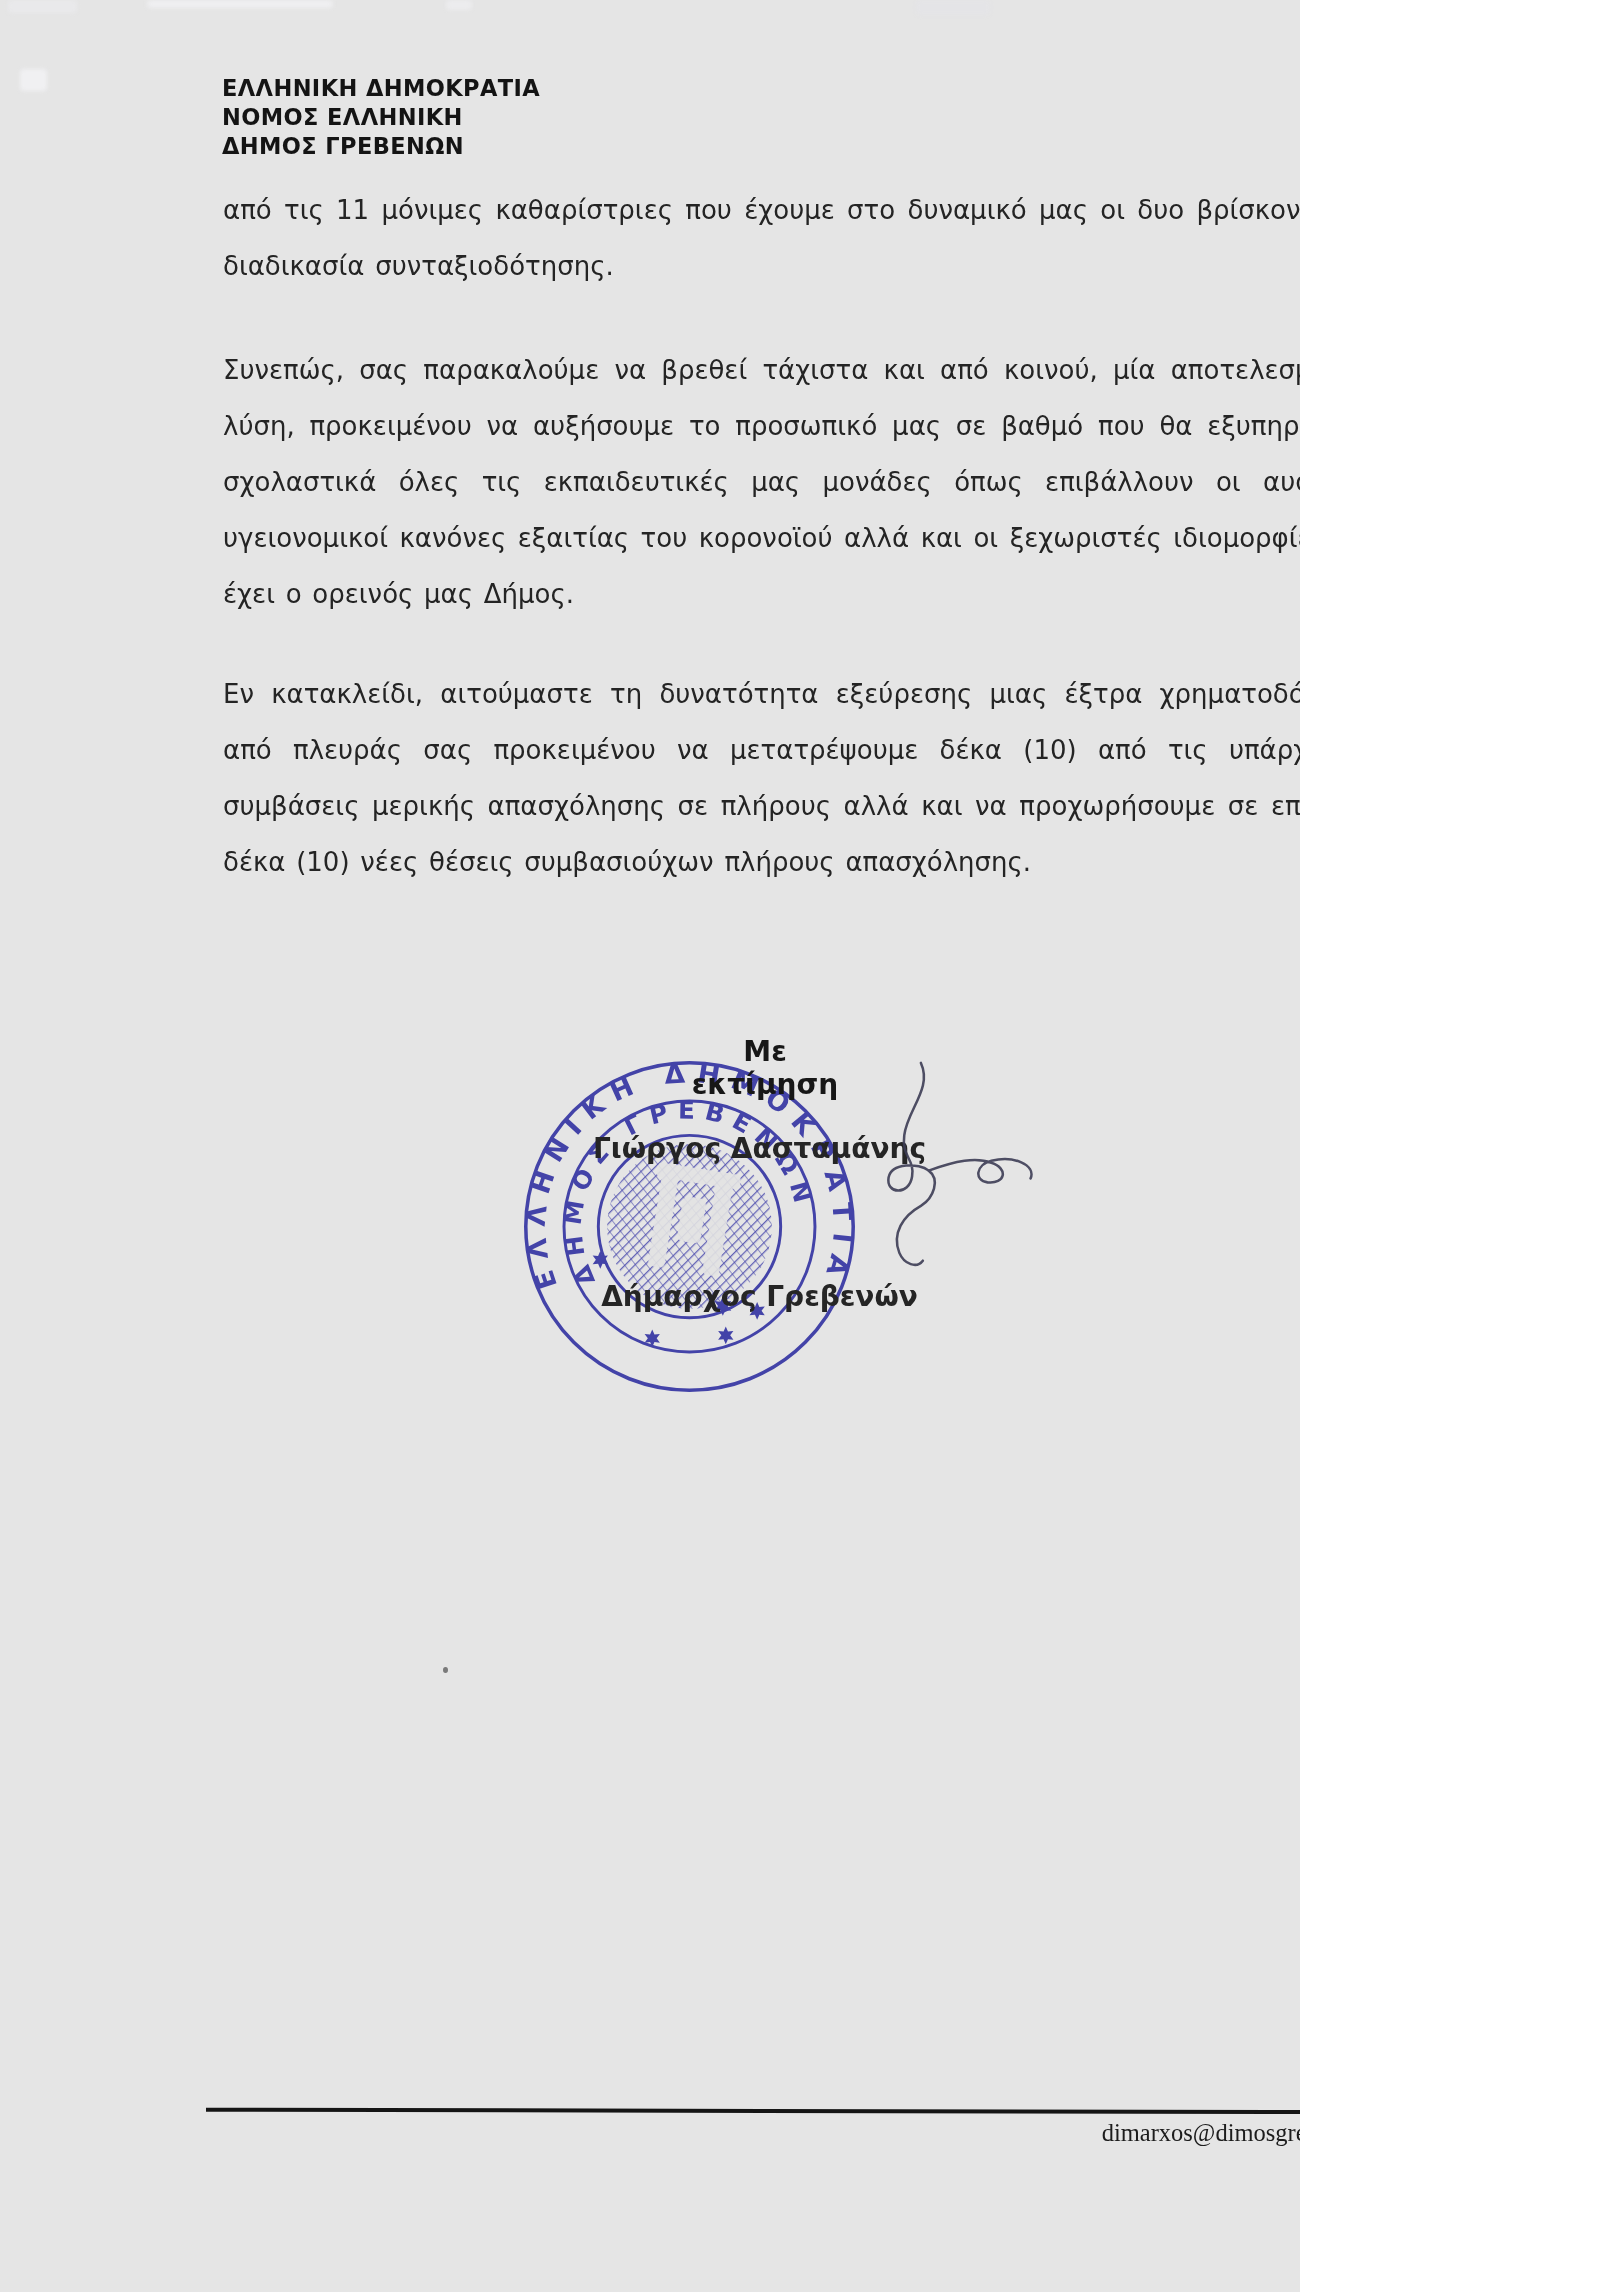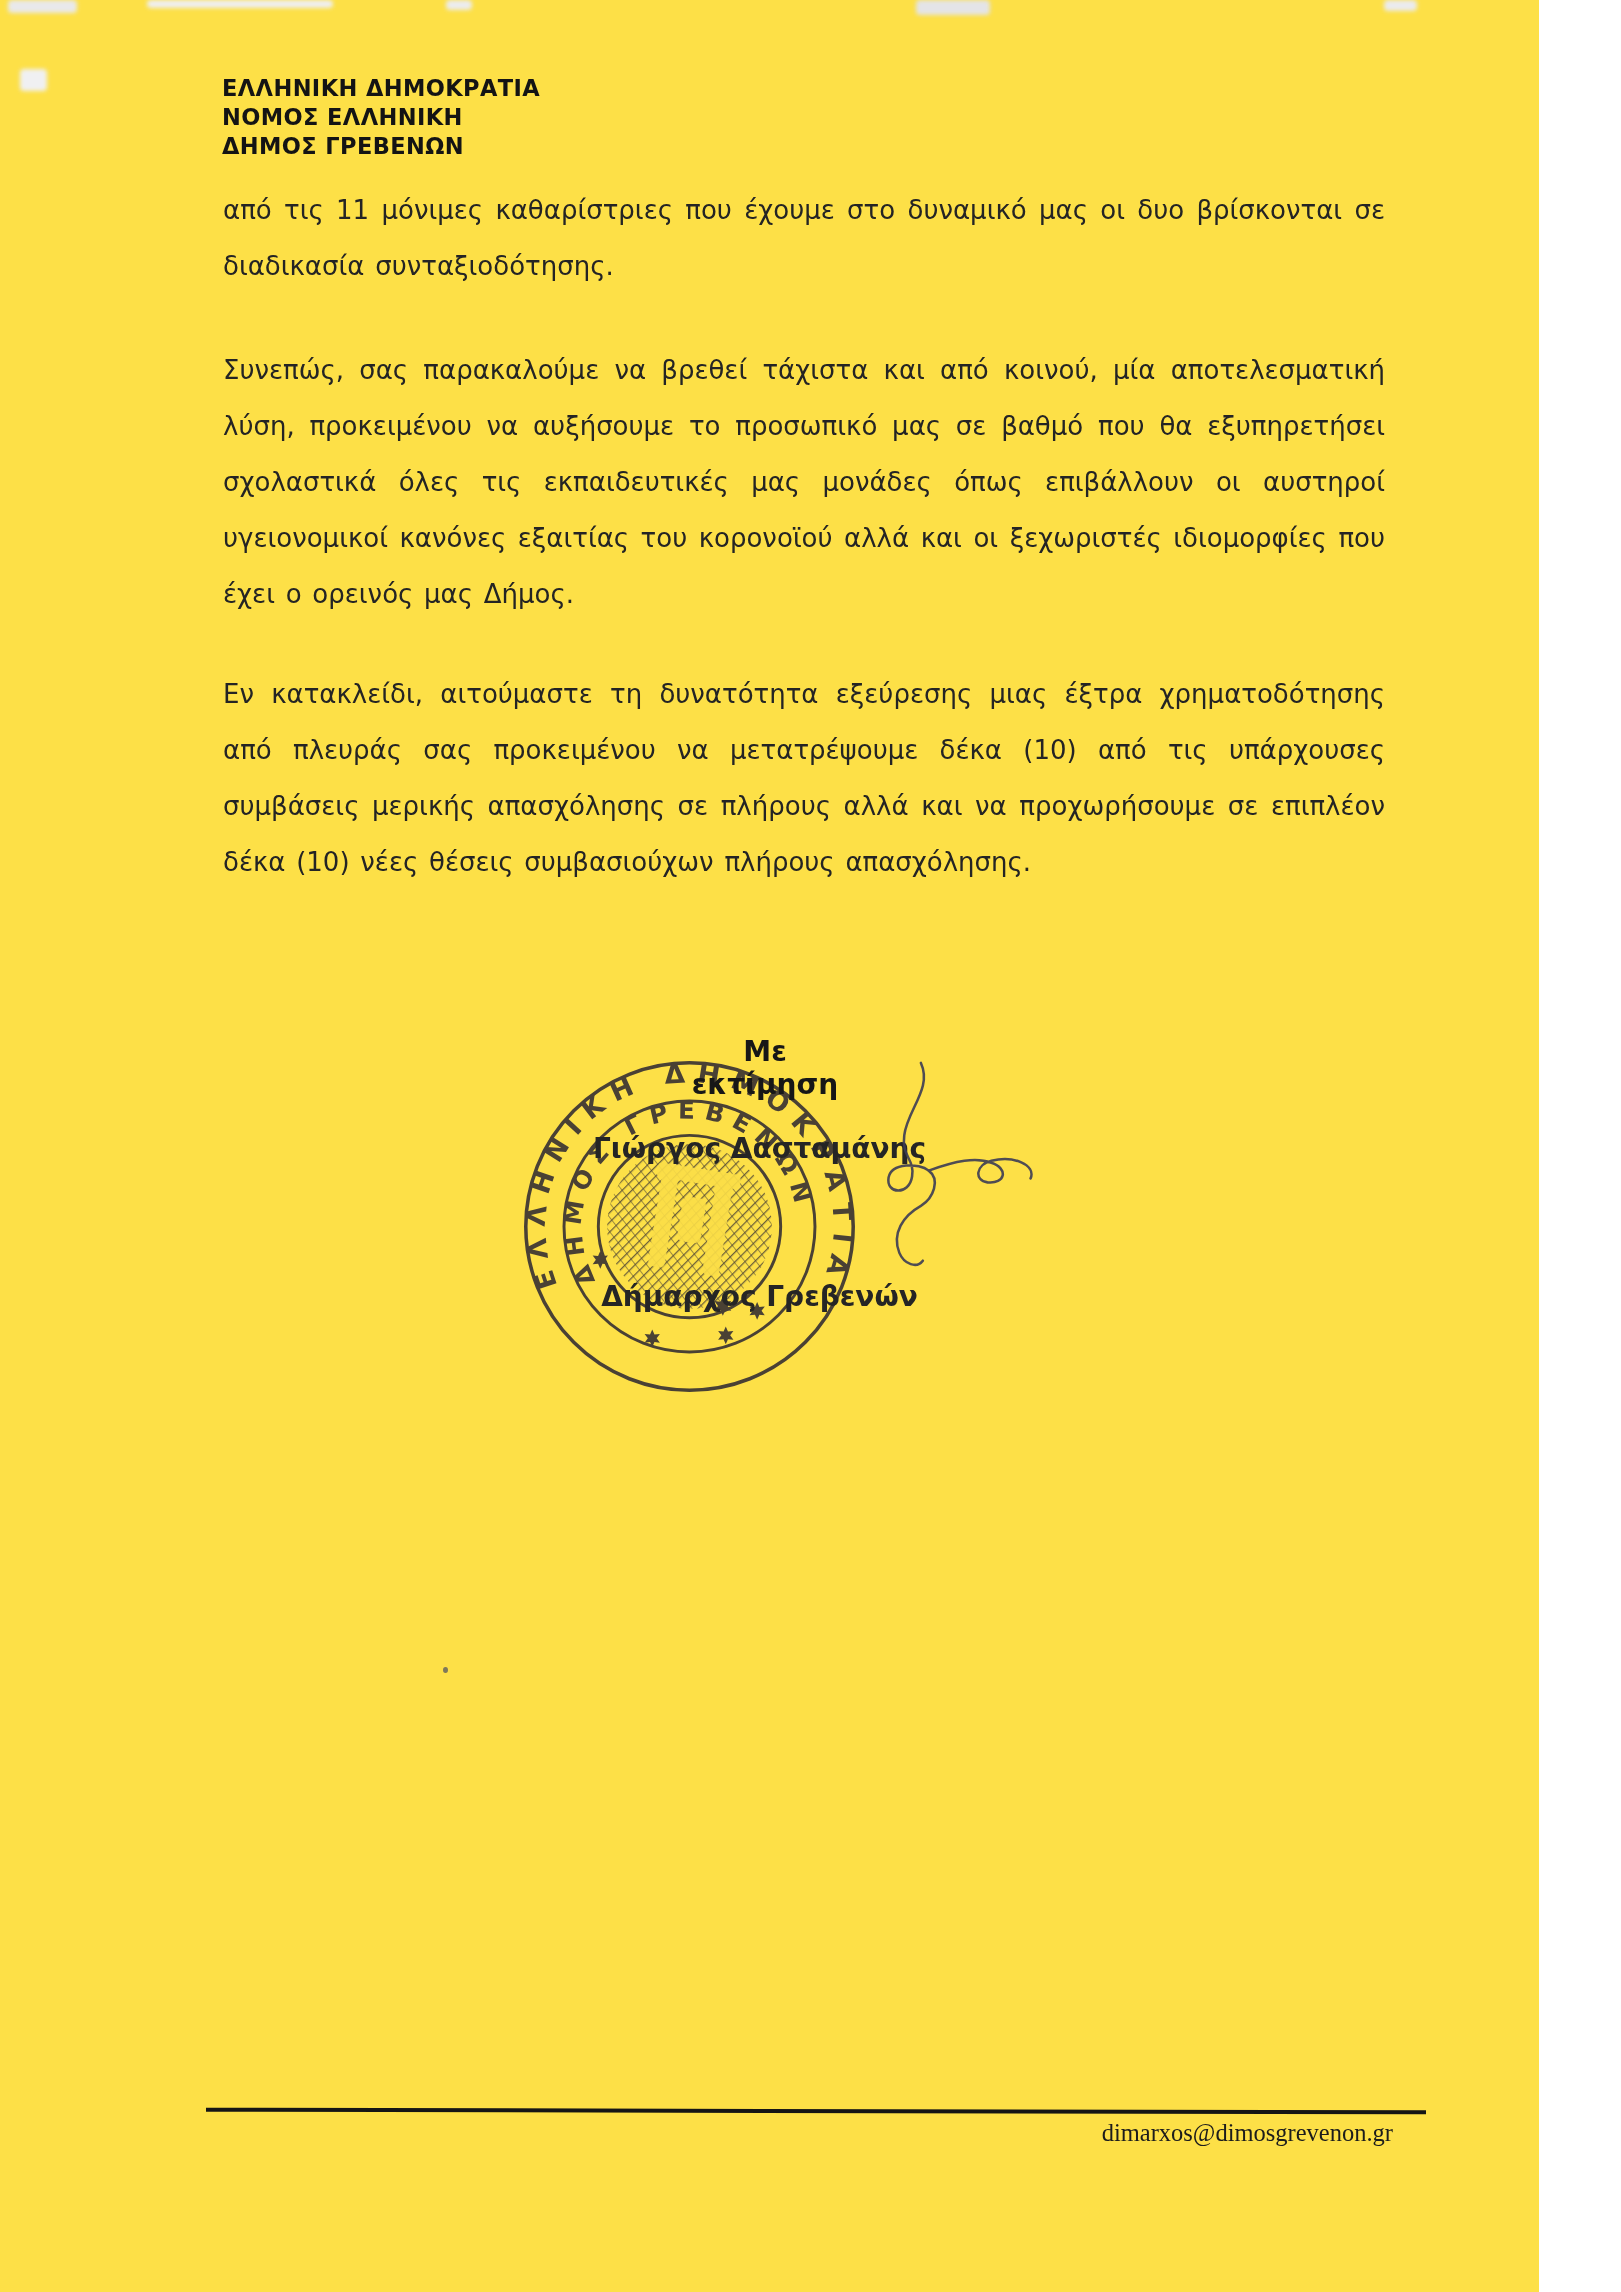--- a/index.html
+++ b/index.html
@@ -1,18 +1,18 @@
 <!DOCTYPE html>
 <html><head>
 <meta charset="utf-8">
 <style>
   html,body { margin:0; padding:0; background:#ffffff; }
   .page {
-    position:relative; width:1539px; height:2293px;
-    background:#fde047; overflow:hidden;
+    position:relative; width:1300px; height:2293px;
+    background:#e5e5e5; overflow:hidden;
     font-family:"DejaVu Sans", sans-serif; color:#222;
   }
   
   .artifact { position:absolute; border-radius:3.9px; filter:blur(2px); }
   .dot-artifact { position:absolute; left:443px; top:1667px; width:4.9px; height:5.9px;
     background:#5f5f5f; border-radius:50%; opacity:.8; }
 
   .letterhead {
     position:absolute; left:222px; top:74px;
     font-weight:bold; font-size:22.5px; line-height:29px;

